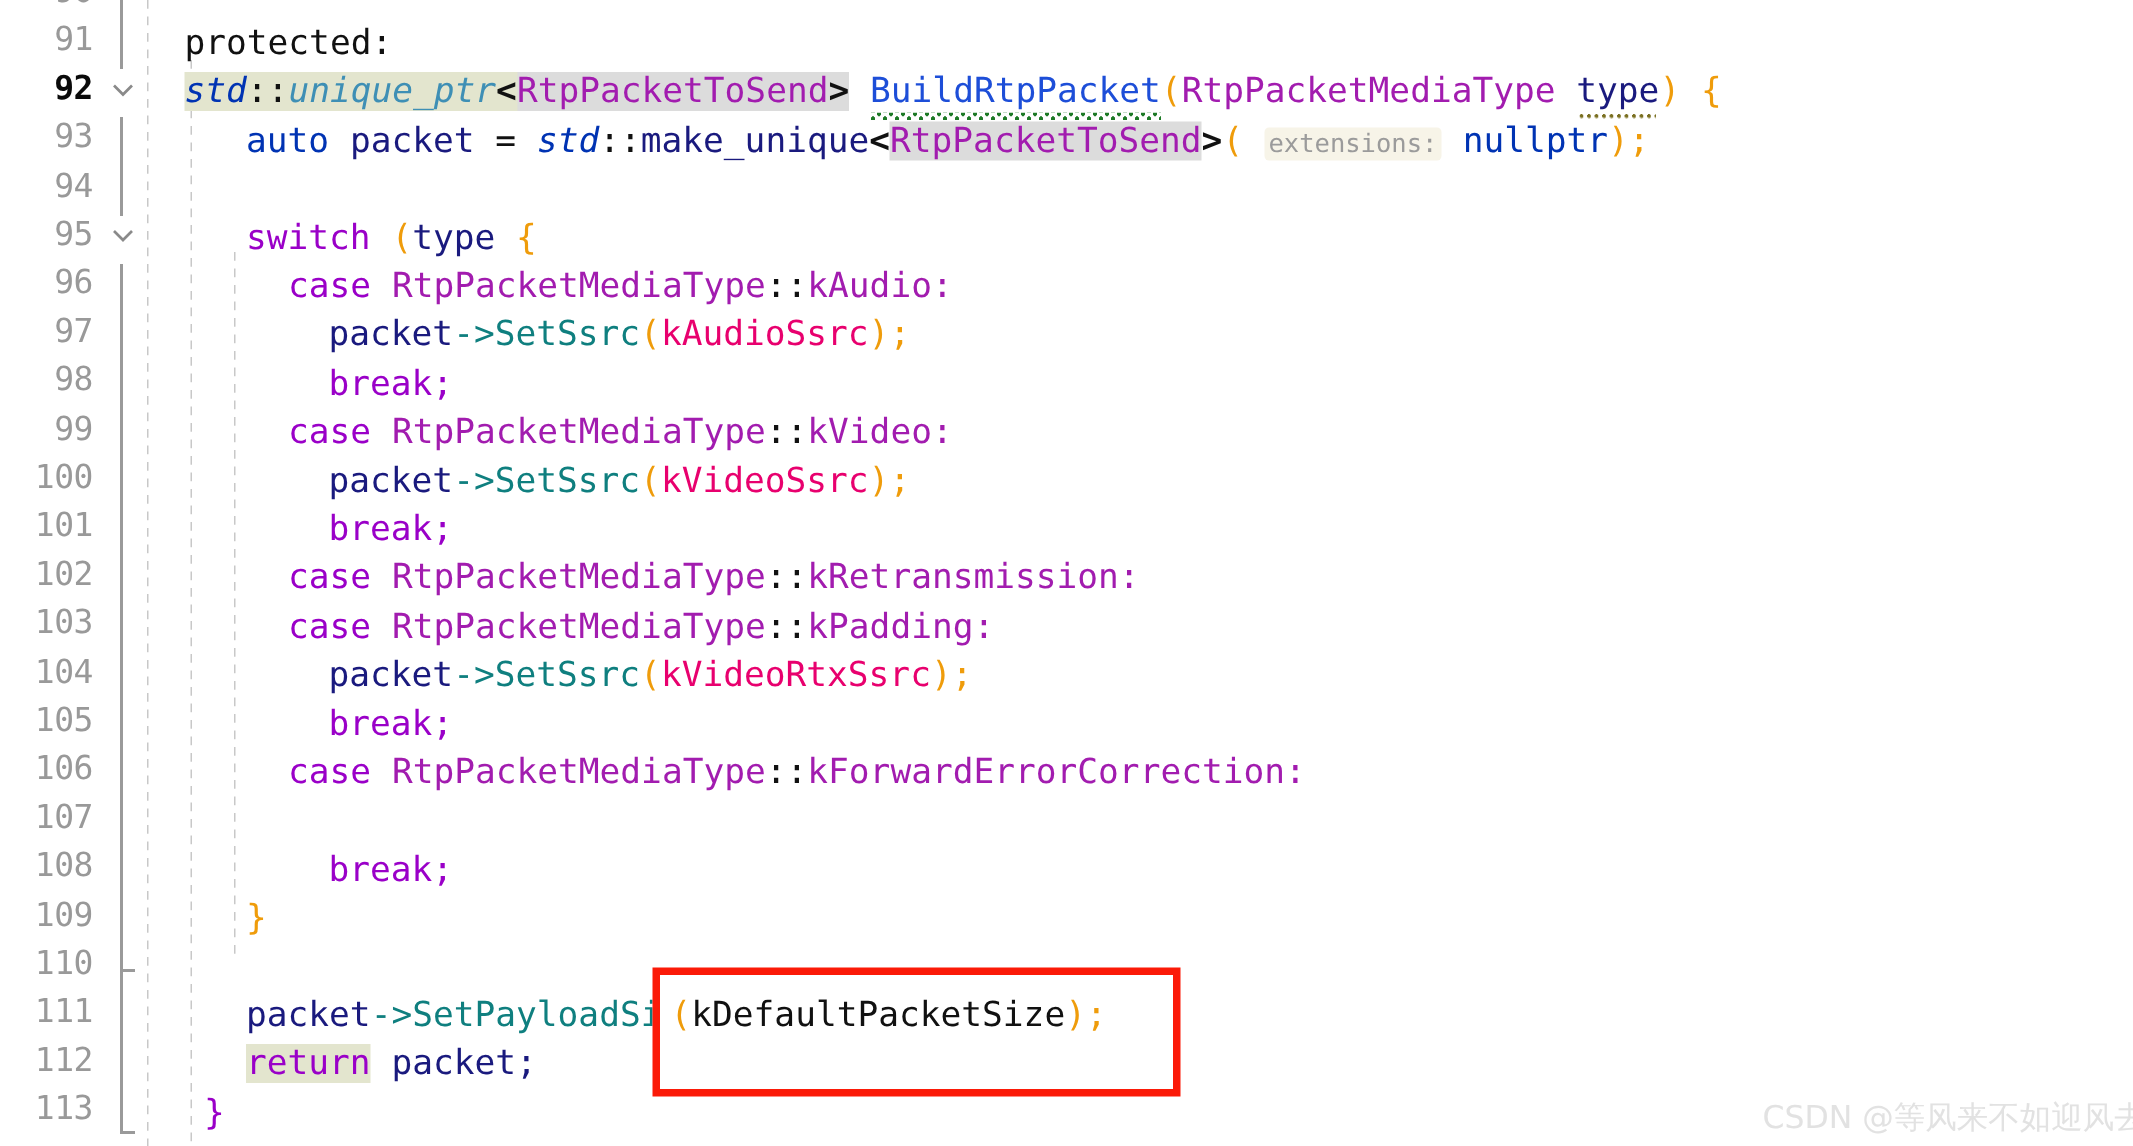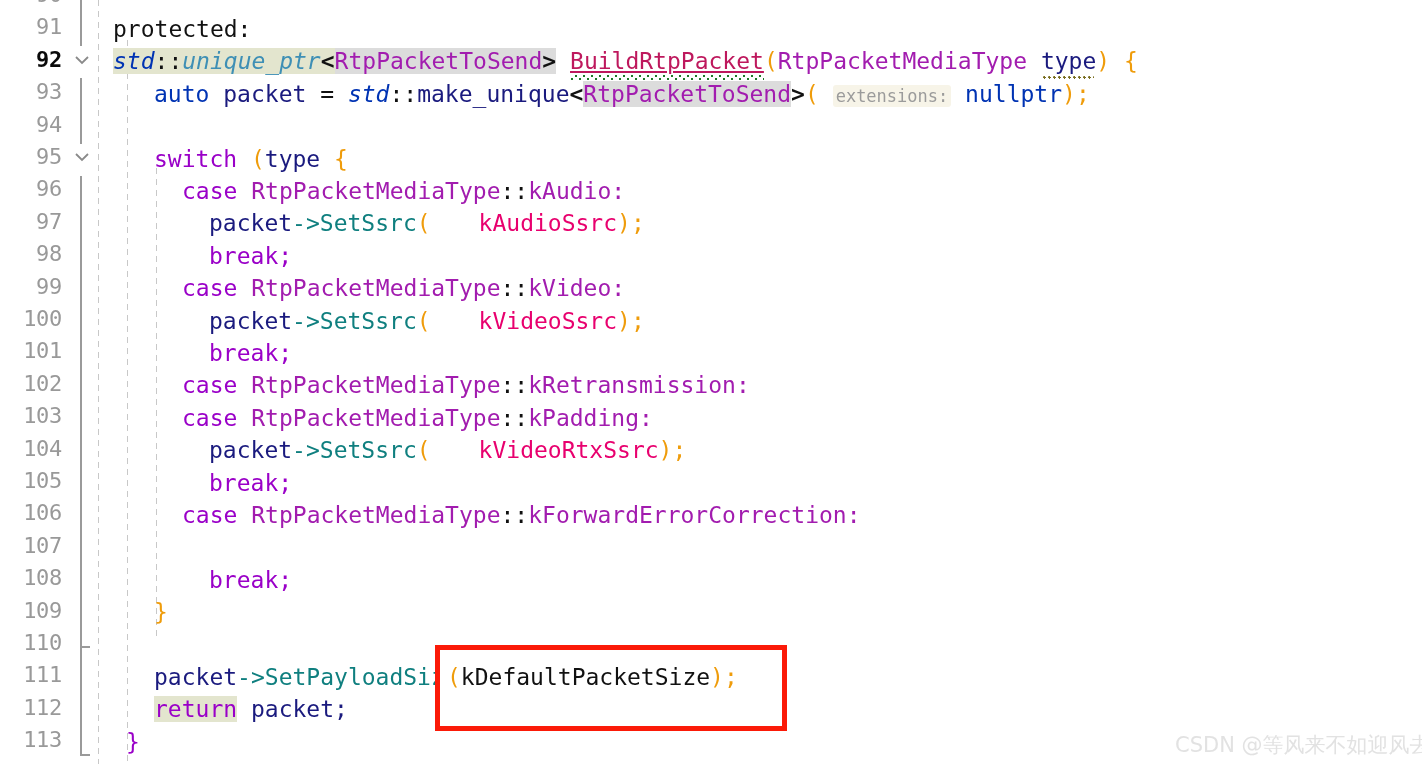--- a/index.html
+++ b/index.html
@@ -68,44 +68,44 @@
   .indent-guide {
     position: absolute;
     width: 1px;
     background-image: linear-gradient(to bottom, #c8c8c8 0 6px, transparent 6px 11px);
     background-size: 1px 11px;
   }
 
   
   #code {
     position: absolute;
-    left: 6px; top: 0;
+    left: 16px; top: 0;
     width: 1325px; height: 764px;
     font-family: "DejaVu Sans Mono", monospace;
     font-size: 23px;
     line-height: 32.4px;
     white-space: pre;
     color: #111111;
   }
   .ln {
     position: absolute;
     left: 107px;
     white-space: pre;
     letter-spacing: 0px;
   }
 
   
   .plain     { color: #111111; }
   .kw        { color: #9a00c8; }            
   .kw2       { color: #0033b3; }            
   .type      { color: #a21caf; }
   .fn        { color: #0f7f7f; }            
-  .fndecl    { color: #be185d; text-decoration: underline; }
+  .fndecl    { color: #1d4ed8; }
   .ident     { color: #1a1a7e; }            
-  .const     { color: #e8006e; margin-left: 48px; }            
+  .const     { color: #e8006e; }            
   .paren     { color: #ef9c0b; }            
   .op        { color: #111111; }
   .italic-ns { color: #0033b3; font-style: italic; }
   .italic-t  { color: #3e8fb5; font-style: italic; }
   .angle     { color: #111111; font-weight: bold; }
   .semi      { color: #1a1a7e; }
 
   
   .hl-ident  { background: #e3e5ce; }       
   .hl-usage  { background: #dcdcdc; }       

